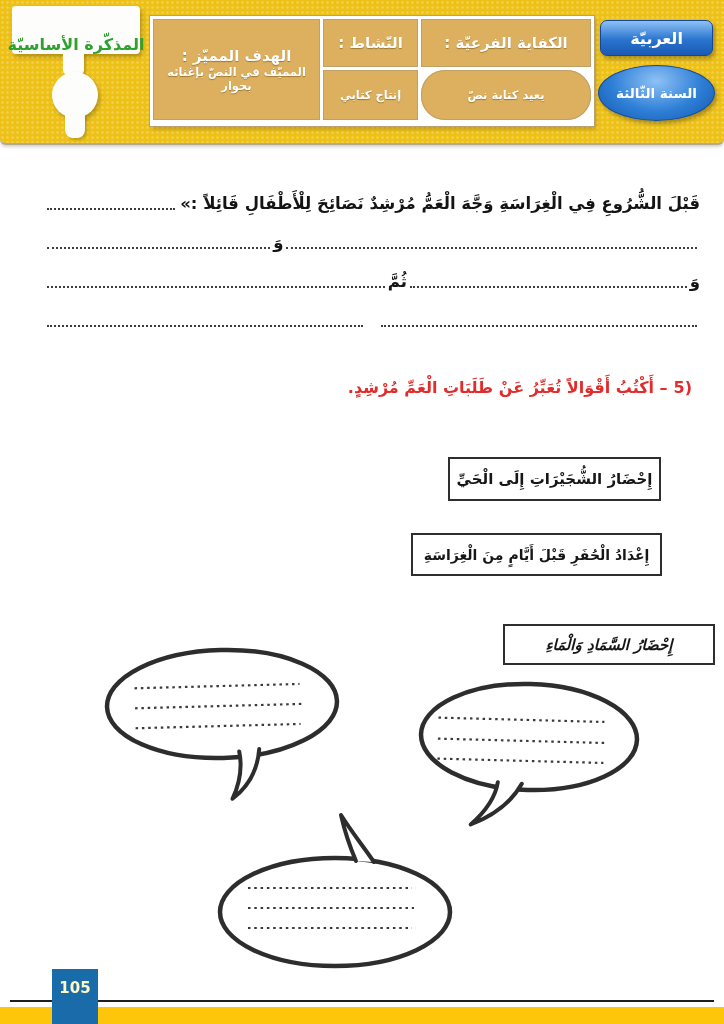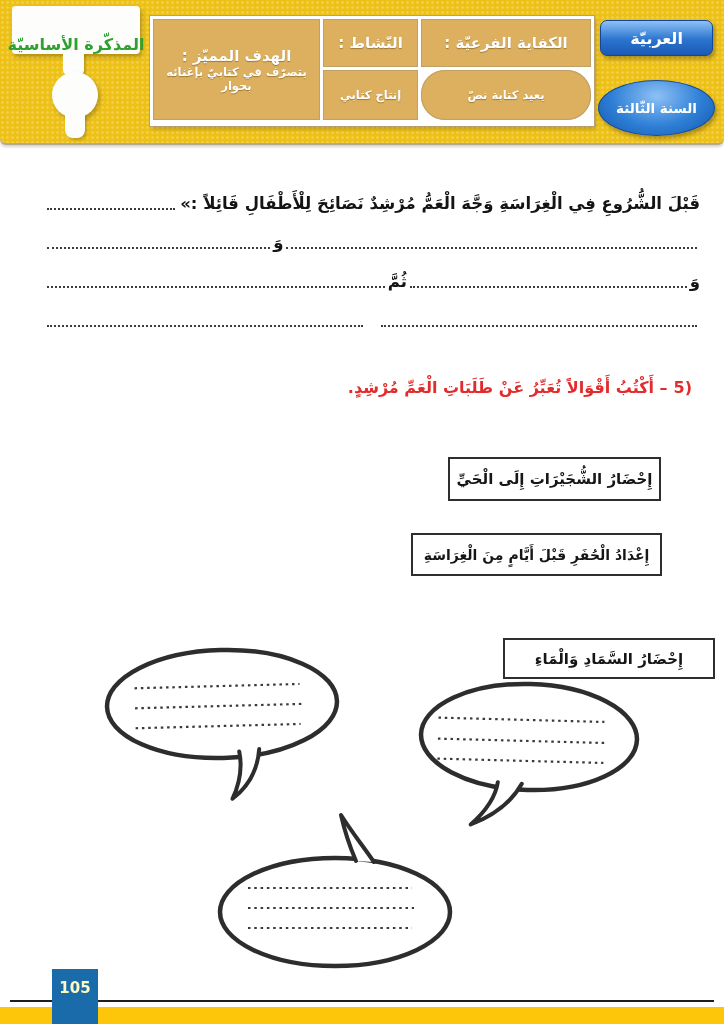--- a/index.html
+++ b/index.html
@@ -27,21 +27,21 @@
   .cell{background:#dcb05f;box-shadow:inset 0 0 0 1px #bfa066;display:flex;flex-direction:column;
           align-items:center;justify-content:center;color:#fff;font-weight:bold;
           text-shadow:0 1px 1px rgba(110,80,20,.55);}
   .cell .t{font-size:15px;white-space:nowrap;}
   .cell .v{font-size:11.5px;white-space:nowrap;}
   .cell.span2{grid-column:3;grid-row:1 / span 2;}
   .subject-tab{position:absolute;left:600px;top:20px;width:111px;height:34px;border-radius:7px;
           background:linear-gradient(#8ec1f6,#2a74cf 55%,#1a5ab4);border:1px solid #12489c;
           display:flex;align-items:center;justify-content:center;color:#fff;font-weight:bold;
           font-size:16px;box-shadow:2px 3px 4px rgba(0,0,0,.3);}
-  .year-oval{position:absolute;left:598px;top:80px;width:115px;height:54px;border-radius:50%;
+  .year-oval{position:absolute;left:598px;top:65px;width:115px;height:54px;border-radius:50%;
           background:radial-gradient(ellipse at 50% 28%,#8ec1f6 0%,#2e7fd6 55%,#1556ae 100%);
           border:1px solid #12489c;display:flex;align-items:center;justify-content:center;
           color:#fff;font-weight:bold;font-size:13.5px;box-shadow:2px 3px 4px rgba(0,0,0,.3);}
   
   .paragraph{position:absolute;left:44px;top:184px;width:656px;direction:rtl;color:#141414;
           font-size:16.5px;font-weight:600;}
   .pline{display:flex;align-items:center;height:39px;}
   .pline .w{white-space:nowrap;}
   .dots{border-bottom:2.4px dotted #3c3c3c;transform:translateY(5px);min-width:0;margin:0 3px;}
   .grow1{flex:1;} .grow122{flex:1.22;} .grow184{flex:1.84;}
@@ -49,21 +49,21 @@
   
   .question{position:absolute;right:32px;top:378px;direction:rtl;display:flex;gap:6px;
           color:#e32b2b;font-weight:bold;font-size:16px;white-space:nowrap;}
   .qnum{direction:ltr;unicode-bidi:isolate;}
   
   .pbox{position:absolute;border:2px solid #2e2e2e;background:#fff;direction:rtl;
           display:flex;align-items:center;justify-content:center;font-weight:bold;
           color:#161616;white-space:nowrap;}
   .pbox1{left:448px;top:457px;width:209px;height:40px;font-size:15px;}
   .pbox2{left:411px;top:533px;width:247px;height:39px;font-size:14px;}
-  .pbox3{left:503px;top:638px;width:208px;height:37px;font-size:15px;}
+  .pbox3{left:503px;top:624px;width:208px;height:37px;font-size:15px;font-style:italic;}
   
   .bubbles{position:absolute;left:0;top:0;width:724px;height:1024px;}
   
   .foot-line{position:absolute;left:10px;top:1000px;width:704px;height:0;border-top:2.5px solid #1f1f1f;}
   .foot-bar{position:absolute;left:0;top:1007px;width:724px;height:17px;background:#fdc60b;}
   .page-num{position:absolute;left:52px;top:969px;width:46px;height:55px;background:#1a6ba9;
           display:flex;align-items:flex-start;justify-content:center;color:#fef9c3;font-weight:bold;
           font-size:15px;padding-top:10px;box-sizing:border-box;z-index:3;}
 </style>
 </head>
@@ -81,21 +81,21 @@
 
     <div class="info-table">
       <div class="cell" style="grid-column:1;grid-row:1;">
         <span class="t">الكفاية الفرعيّة :</span>
       </div>
       <div class="cell" style="grid-column:2;grid-row:1;">
         <span class="t">النّشاط :</span>
       </div>
       <div class="cell span2">
         <span class="t">الهدف المميّز :</span>
-        <span class="v">يتصرّف في كتابيّ بإغنائه</span>
+        <span class="v">المميّف في النصّ بإغنائه</span>
         <span class="v">بحوار</span>
       </div>
       <div class="cell" style="grid-column:1;grid-row:2;border-radius:24px;">
         <span class="v">يعيد كتابة نصّ</span>
       </div>
       <div class="cell" style="grid-column:2;grid-row:2;">
         <span class="v">إنتاج كتابي</span>
       </div>
     </div>
 

